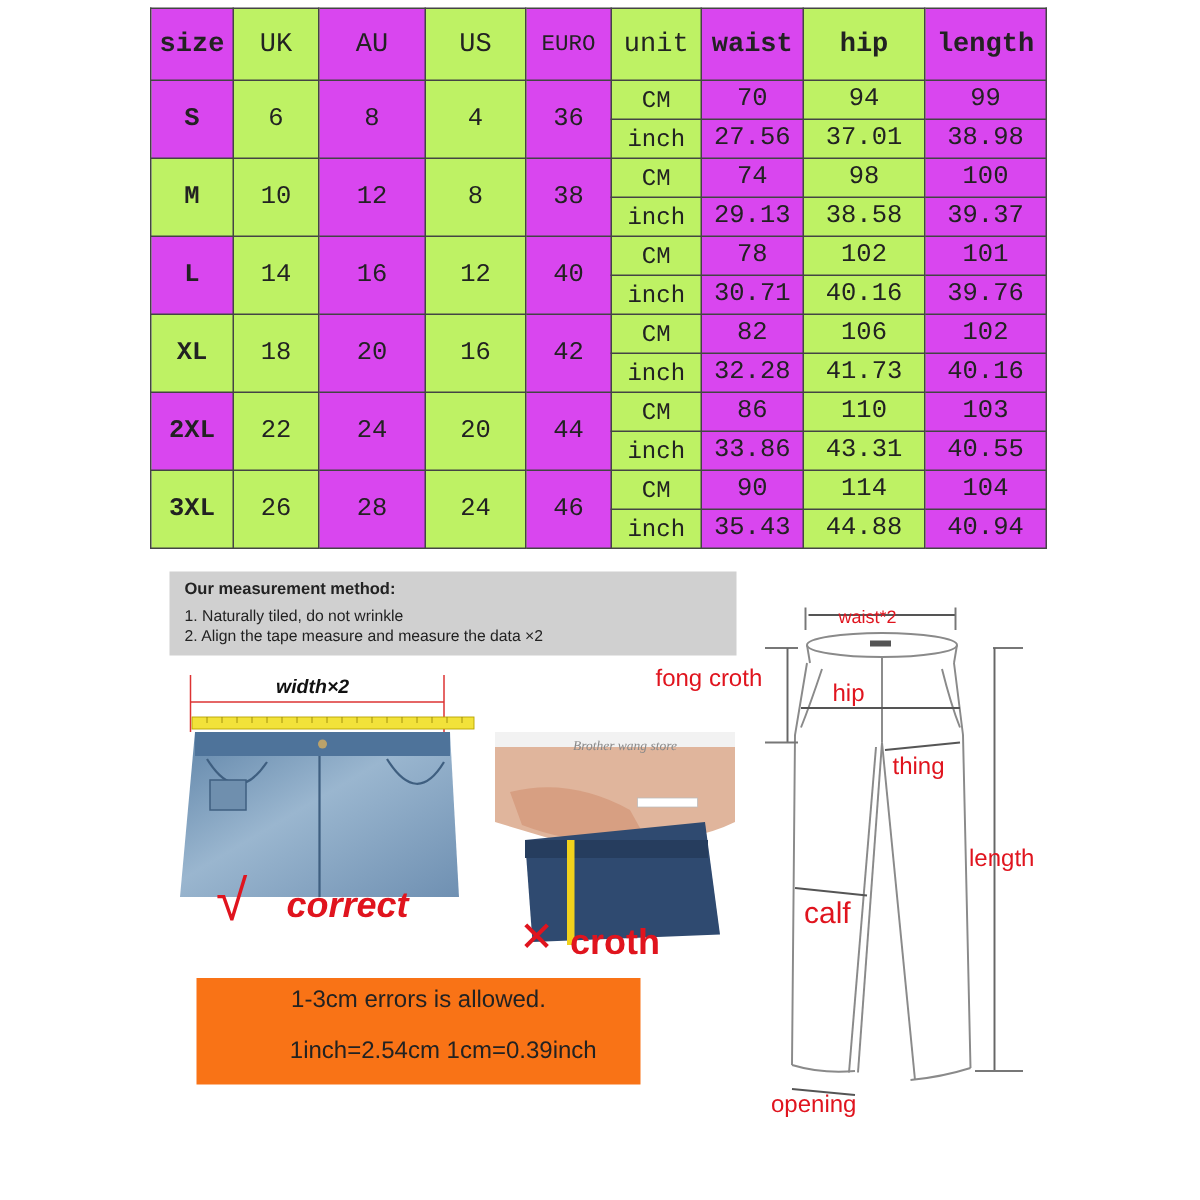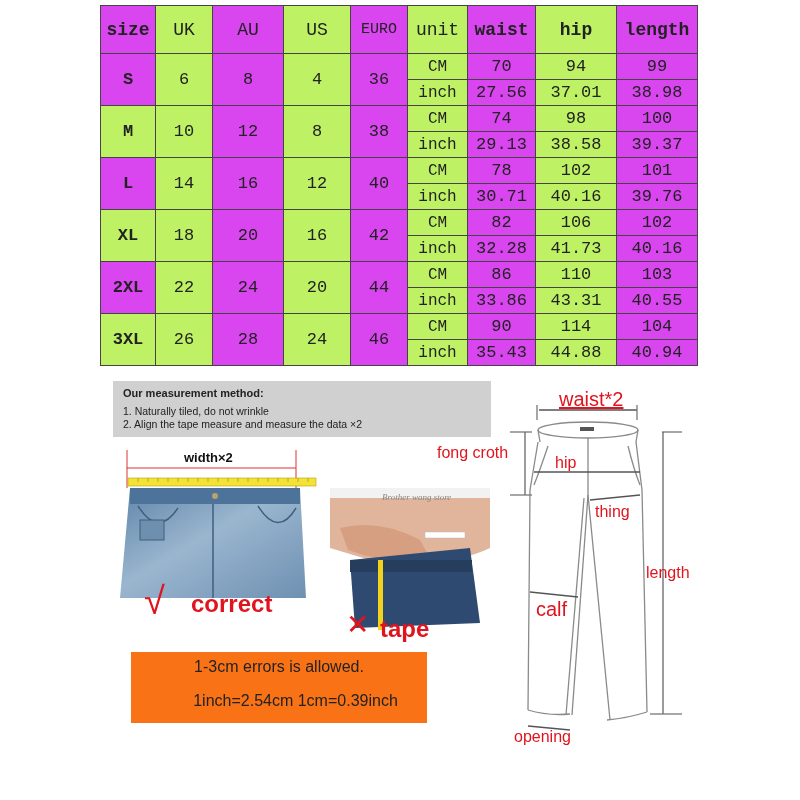--- a/index.html
+++ b/index.html
@@ -159,21 +159,21 @@
   </tr>
 </tbody>
   </table>
 
 <div class="method">
   <div class="t">Our measurement method:</div>
   <div class="l1">1. Naturally tiled, do not wrinkle</div>
   <div class="l2">2. Align the tape measure and measure the data ×2</div>
 </div>
 
-<div class="photo" style="left:118px;top:448px;width:206px;height:180px;">
+<div class="photo" style="left:118px;top:448px;width:206px;height:180px;font-style:italic;">
   <svg width="206" height="180" viewBox="0 0 206 180">
     <defs>
       <linearGradient id="denim" x1="0" y1="0" x2="1" y2="1">
         <stop offset="0" stop-color="#5f84a8"></stop>
         <stop offset="0.45" stop-color="#9ab6cf"></stop>
         <stop offset="1" stop-color="#6f90b2"></stop>
       </linearGradient>
     </defs>
 
     <line x1="9" y1="2" x2="9" y2="40" stroke="#d33" stroke-width="1"></line>
@@ -220,21 +220,21 @@
     <rect x="0" y="0" width="160" height="28" fill="#f2f2f2"></rect>
     <path d="M0 10 L160 10 L160 60 Q120 80 40 72 L0 60 Z" fill="#e0b59c"></path>
     <path d="M10 40 Q50 30 90 52 L100 70 Q60 78 18 62 Z" fill="#d79f82"></path>
     <rect x="95" y="44" width="40" height="6" fill="#fff" stroke="#bbb" stroke-width="0.5"></rect>
     <path d="M20 72 L140 60 L150 135 L25 140 Z" fill="#2f4a70"></path>
     <rect x="20" y="72" width="122" height="12" fill="#263d5e"></rect>
     <rect x="48" y="72" width="5" height="70" fill="#f1d21c"></rect>
   </svg>
   <div class="lbl" style="left:52px;top:4px;font-size:9px;color:#888;font-family:'Liberation Serif',serif;font-style:italic;">Brother wang store</div>
   <div class="lbl" style="left:16px;top:120px;font-size:28px;">✕</div>
-  <div class="lbl" style="left:50px;top:127px;font-size:24px;font-weight:bold;">tape</div>
+  <div class="lbl" style="left:50px;top:127px;font-size:24px;font-weight:bold;">croth</div>
 </div>
 
 <div class="photo" style="left:500px;top:380px;width:210px;height:380px;">
   <svg width="210" height="380" viewBox="0 0 210 380" fill="none" stroke="#8a8a8a" stroke-width="1.3">
 
     <line x1="39" y1="30" x2="137" y2="30" stroke="#555"></line>
     <line x1="37" y1="25" x2="37" y2="40" stroke="#777"></line>
     <line x1="137" y1="25" x2="137" y2="40" stroke="#777"></line>
 
     <ellipse cx="88" cy="50" rx="50" ry="8"></ellipse>
@@ -261,21 +261,21 @@
     <line x1="25" y1="52" x2="25" y2="115" stroke="#666"></line>
     <line x1="10" y1="115" x2="32" y2="115" stroke="#777"></line>
     <line x1="34" y1="92" x2="140" y2="92" stroke="#555"></line>
     <line x1="90" y1="120" x2="140" y2="115" stroke="#555"></line>
     <line x1="162" y1="52" x2="182" y2="52" stroke="#777"></line>
     <line x1="163" y1="52" x2="163" y2="334" stroke="#666"></line>
     <line x1="150" y1="334" x2="182" y2="334" stroke="#777"></line>
     <line x1="30" y1="212" x2="78" y2="217" stroke="#555"></line>
     <line x1="28" y1="346" x2="70" y2="350" stroke="#555"></line>
   </svg>
-  <div class="lbl" style="left:59px;top:8px;font-size:20px;text-decoration:underline;">waist*2</div>
+  <div class="lbl" style="left:59px;top:24px;font-size:12px;">waist*2</div>
   <div class="lbl" style="left:-63px;top:64px;font-size:16px;">fong croth</div>
   <div class="lbl" style="left:55px;top:74px;font-size:16px;">hip</div>
   <div class="lbl" style="left:95px;top:123px;font-size:16px;">thing</div>
   <div class="lbl" style="left:146px;top:184px;font-size:16px;">length</div>
   <div class="lbl" style="left:36px;top:218px;font-size:20px;">calf</div>
   <div class="lbl" style="left:14px;top:348px;font-size:16px;">opening</div>
 </div>
 
 <div class="note">
   <div class="n1">1-3cm errors is allowed.</div>

